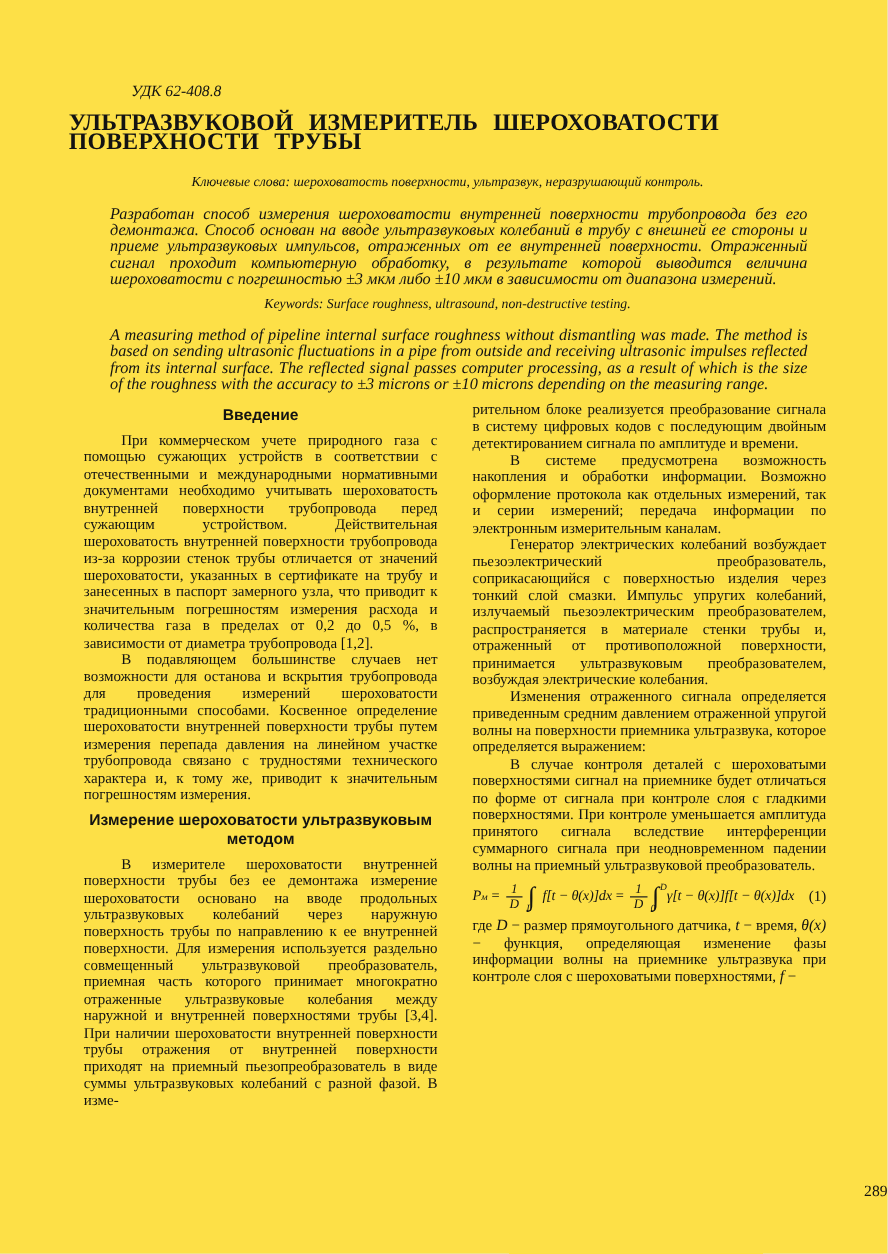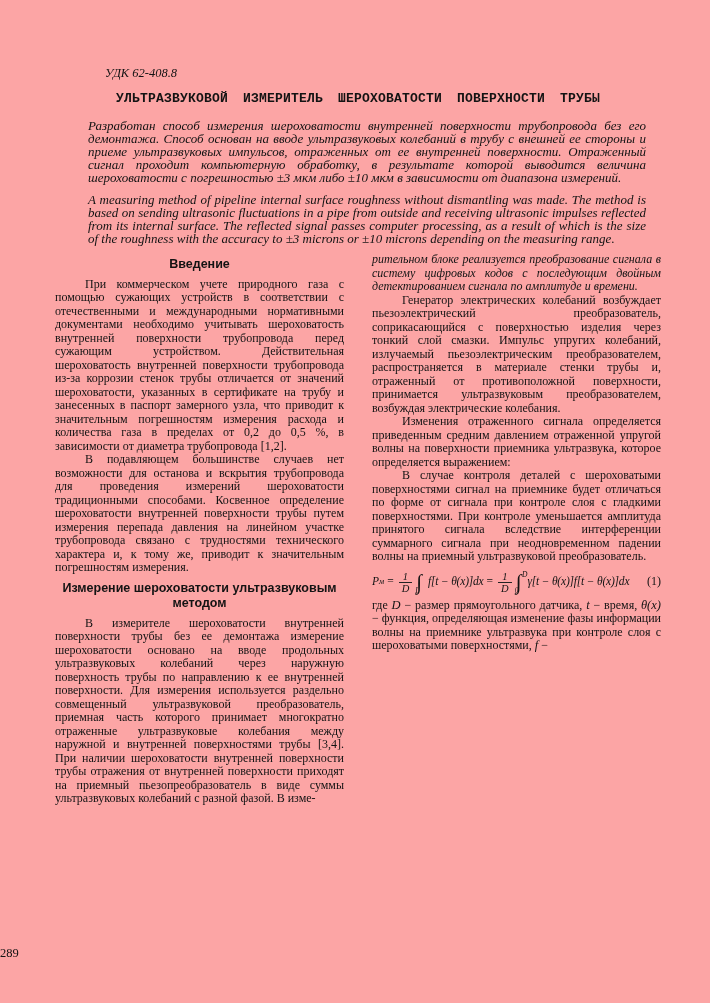--- a/index.html
+++ b/index.html
@@ -1,19 +1,19 @@
 <!DOCTYPE html>
 <html lang="ru"><head>
 <meta charset="utf-8">
 <style>
   html,body { margin:0; padding:0; background:#e8e8e8; }
   .page {
     position:relative;
     width:710px; height:1003px;
-    background:#fca5a5;
+    background:#fde047;
     margin:0 auto;
     font-family:"Liberation Serif", serif;
     color:#131313;
     overflow:hidden;
     box-sizing:border-box;
   }
   .content {
     position:absolute;
     left:55px; top:66px;
     width:606px;
@@ -26,64 +26,64 @@
   }
   .authors {
     font-weight:bold;
     font-size:13px;
     margin:20px 0 0 37px;
     line-height:15px;
     word-spacing:2px;
   }
   .title {
     font-weight:bold;
-    font-size:13px;
-    text-align:center;
+    font-size:19px;
+    text-align:left;
     margin-top:11px;
     line-height:15px;
     word-spacing:7px;
     letter-spacing:0.2px;
-    font-family:Liberation Mono, monospace;
   }
   .kwline {
     font-style:italic;
     font-size:11px;
     text-align:center;
     margin-top:8px;
     line-height:13px;
   }
   .abstract {
     font-style:italic;
     font-size:13px;
     line-height:13px;
     text-align:justify;
     margin:9px 15px 0 33px;
   }
   .columns {
     display:flex;
     gap:28px;
     margin-top:8px;
+    margin-left:12px;
   }
   .col {
     width:295px;
     font-size:12px;
     line-height:13.5px;
     text-align:justify;
   }
   .sec-heading {
     font-family:"Liberation Sans", sans-serif;
     font-weight:bold;
     font-size:12.5px;
     line-height:15.5px;
     text-align:center;
     margin:4px 0 5px 0;
   }
   .sec-heading.second { margin-top:6px; }
   .par { margin:0; text-indent:30px; }
-  .par.cont { text-indent:0;font-style:italic; }
+  .par.cont { text-indent:0; }
   
   .eq-row {
     display:flex;
     align-items:center;
     margin:7px 0 5px 0;
     font-style:italic;
     font-size:11.5px;
     white-space:nowrap;
   }
   .f-var { font-style:italic; }
@@ -108,53 +108,56 @@
   .int-sub { position:absolute; left:0px; bottom:-4px; font-size:7.5px; }
   .int-sup { position:absolute; right:-2px; top:-3px; font-size:7.5px; }
   .f-term { letter-spacing:-0.2px; }
   .eq-label { margin-left:auto; font-style:normal; font-size:12px; }
   .where-par { margin:0; text-align:justify; }
   .math { font-style:italic; font-size:12.5px; }
   .pageno {
     position:absolute;
     left:0; bottom:42px;
     width:710px;
-    text-align:left;
+    text-align:right;
     font-size:12.5px;
   }
 </style>
 </head>
 <body>
 
 <div class="page">
   <div class="content">
 
     <p class="udc">УДК 62-408.8</p>
 
 
     <p class="title">УЛЬТРАЗВУКОВОЙ ИЗМЕРИТЕЛЬ ШЕРОХОВАТОСТИ ПОВЕРХНОСТИ ТРУБЫ</p>
 
+    <p class="kwline">Ключевые слова: шероховатость поверхности, ультразвук, неразрушающий контроль.</p>
 
     <p class="abstract">Разработан способ измерения шероховатости внутренней поверхности трубопровода без его демонтажа. Способ основан на вводе ультразвуковых колебаний в трубу с внешней ее стороны и приеме ультразвуковых импульсов, отраженных от ее внутренней поверхности. Отраженный сигнал проходит компьютерную обработку, в результате которой выводится величина шероховатости с погрешностью ±3 мкм либо ±10 мкм в зависимости от диапазона измерений.</p>
 
+    <p class="kwline">Keywords: Surface roughness, ultrasound, non-destructive testing.</p>
 
     <p class="abstract">A measuring method of pipeline internal surface roughness without dismantling was made. The method is based on sending ultrasonic fluctuations in a pipe from outside and receiving ultrasonic impulses reflected from its internal surface. The reflected signal passes computer processing, as a result of which is the size of the roughness with the accuracy to ±3 microns or ±10 microns depending on the measuring range.</p>
 
     <div class="columns">
 
       <div class="col">
         <h3 class="sec-heading">Введение</h3>
         <p class="par">При коммерческом учете природного газа с помощью сужающих устройств в соответствии с отечественными и международными нормативными документами необходимо учитывать шероховатость внутренней поверхности трубопровода перед сужающим устройством. Действительная шероховатость внутренней поверхности трубопровода из-за коррозии стенок трубы отличается от значений шероховатости, указанных в сертификате на трубу и занесенных в паспорт замерного узла, что приводит к значительным погрешностям измерения расхода и количества газа в пределах от 0,2 до 0,5 %, в зависимости от диаметра трубопровода [1,2].</p>
         <p class="par">В подавляющем большинстве случаев нет возможности для останова и вскрытия трубопровода для проведения измерений шероховатости традиционными способами. Косвенное определение шероховатости внутренней поверхности трубы путем измерения перепада давления на линейном участке трубопровода связано с трудностями технического характера и, к тому же, приводит к значительным погрешностям измерения.</p>
         <h3 class="sec-heading second">Измерение шероховатости ультразвуковым методом</h3>
         <p class="par">В измерителе шероховатости внутренней поверхности трубы без ее демонтажа измерение шероховатости основано на вводе продольных ультразвуковых колебаний через наружную поверхность трубы по направлению к ее внутренней поверхности. Для измерения используется раздельно совмещенный ультразвуковой преобразователь, приемная часть которого принимает многократно отраженные ультразвуковые колебания между наружной и внутренней поверхностями трубы [3,4]. При наличии шероховатости внутренней поверхности трубы отражения от внутренней поверхности приходят на приемный пьезопреобразователь в виде суммы ультразвуковых колебаний с разной фазой. В изме-</p>
       </div>
 
       <div class="col">
         <p class="par cont">рительном блоке реализуется преобразование сигнала в систему цифровых кодов с последующим двойным детектированием сигнала по амплитуде и времени.</p>
+        <p class="par">В системе предусмотрена возможность накопления и обработки информации. Возможно оформление протокола как отдельных измерений, так и серии измерений; передача информации по электронным измерительным каналам.</p>
         <p class="par">Генератор электрических колебаний возбуждает пьезоэлектрический преобразователь, соприкасающийся с поверхностью изделия через тонкий слой смазки. Импульс упругих колебаний, излучаемый пьезоэлектрическим преобразователем, распространяется в материале стенки трубы и, отраженный от противоположной поверхности, принимается ультразвуковым преобразователем, возбуждая электрические колебания.</p>
         <p class="par">Изменения отраженного сигнала определяется приведенным средним давлением отраженной упругой волны на поверхности приемника ультразвука, которое определяется выражением:</p>
         <p class="par">В случае контроля деталей с шероховатыми поверхностями сигнал на приемнике будет отличаться по форме от сигнала при контроле слоя с гладкими поверхностями. При контроле уменьшается амплитуда принятого сигнала вследствие интерференции суммарного сигнала при неодновременном падении волны на приемный ультразвуковой преобразователь.</p>
 
         <div class="eq-row">
           <span class="f-var">P</span>
             <sub class="f-sub">м</sub>
           <span class="f-eq">=</span>
           <span class="frac">
             <span class="frac-num">1</span>

